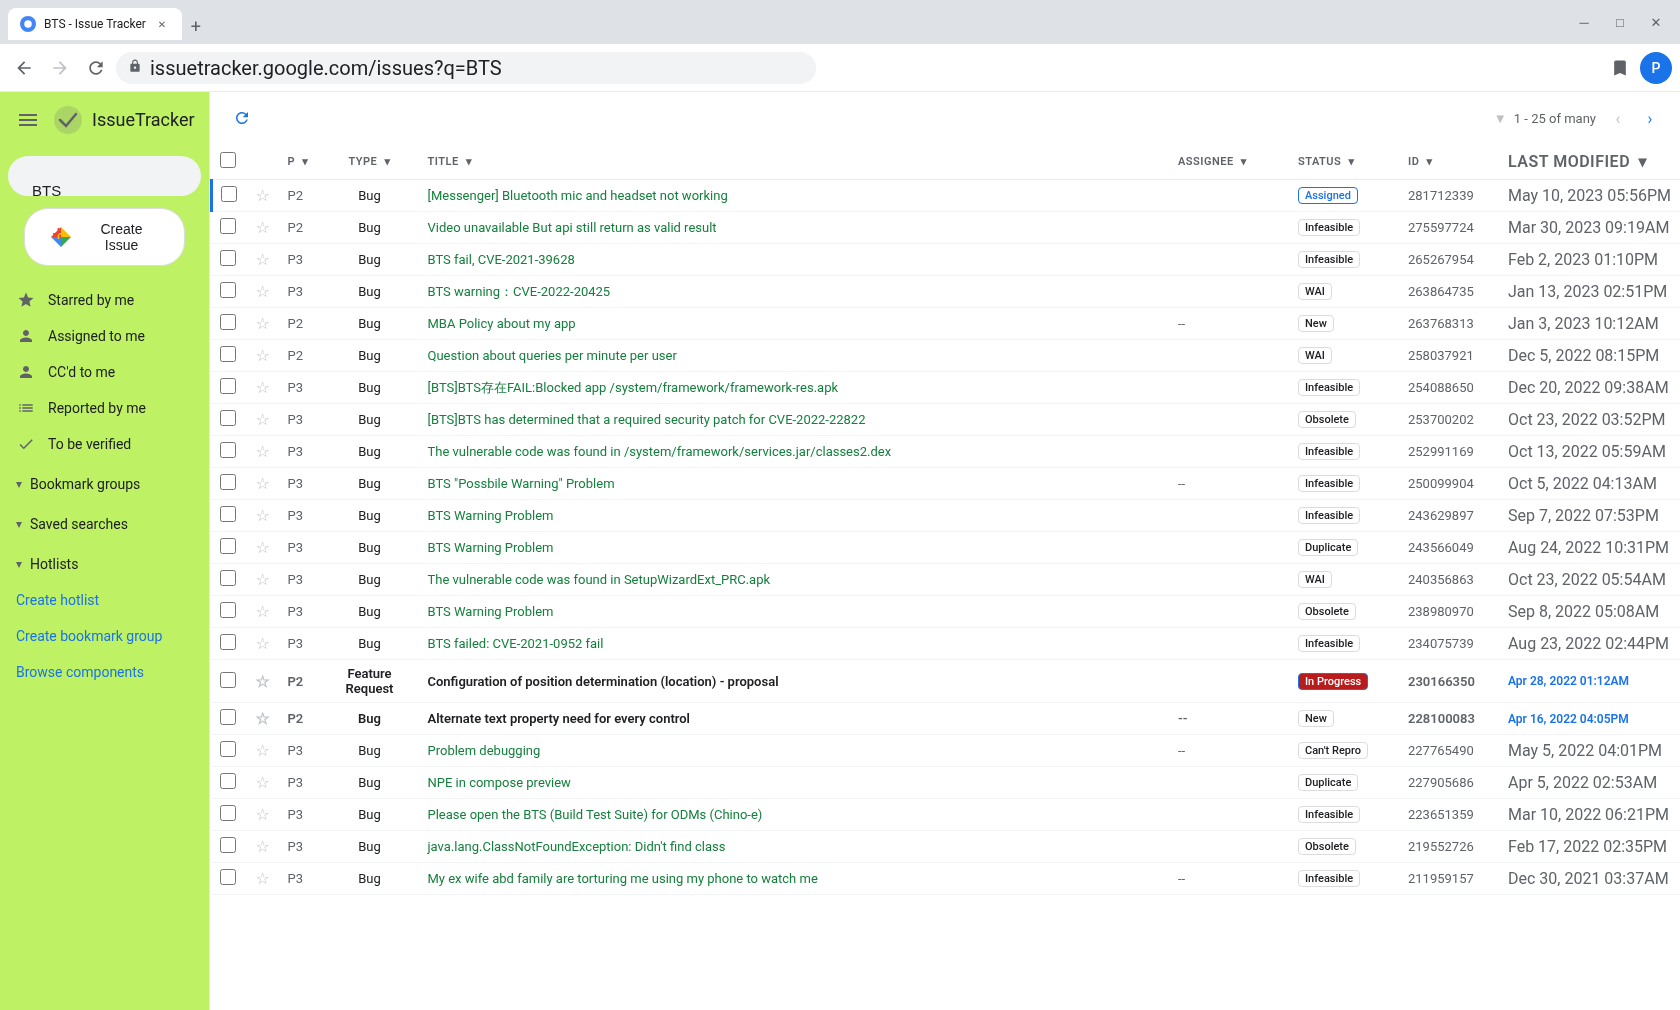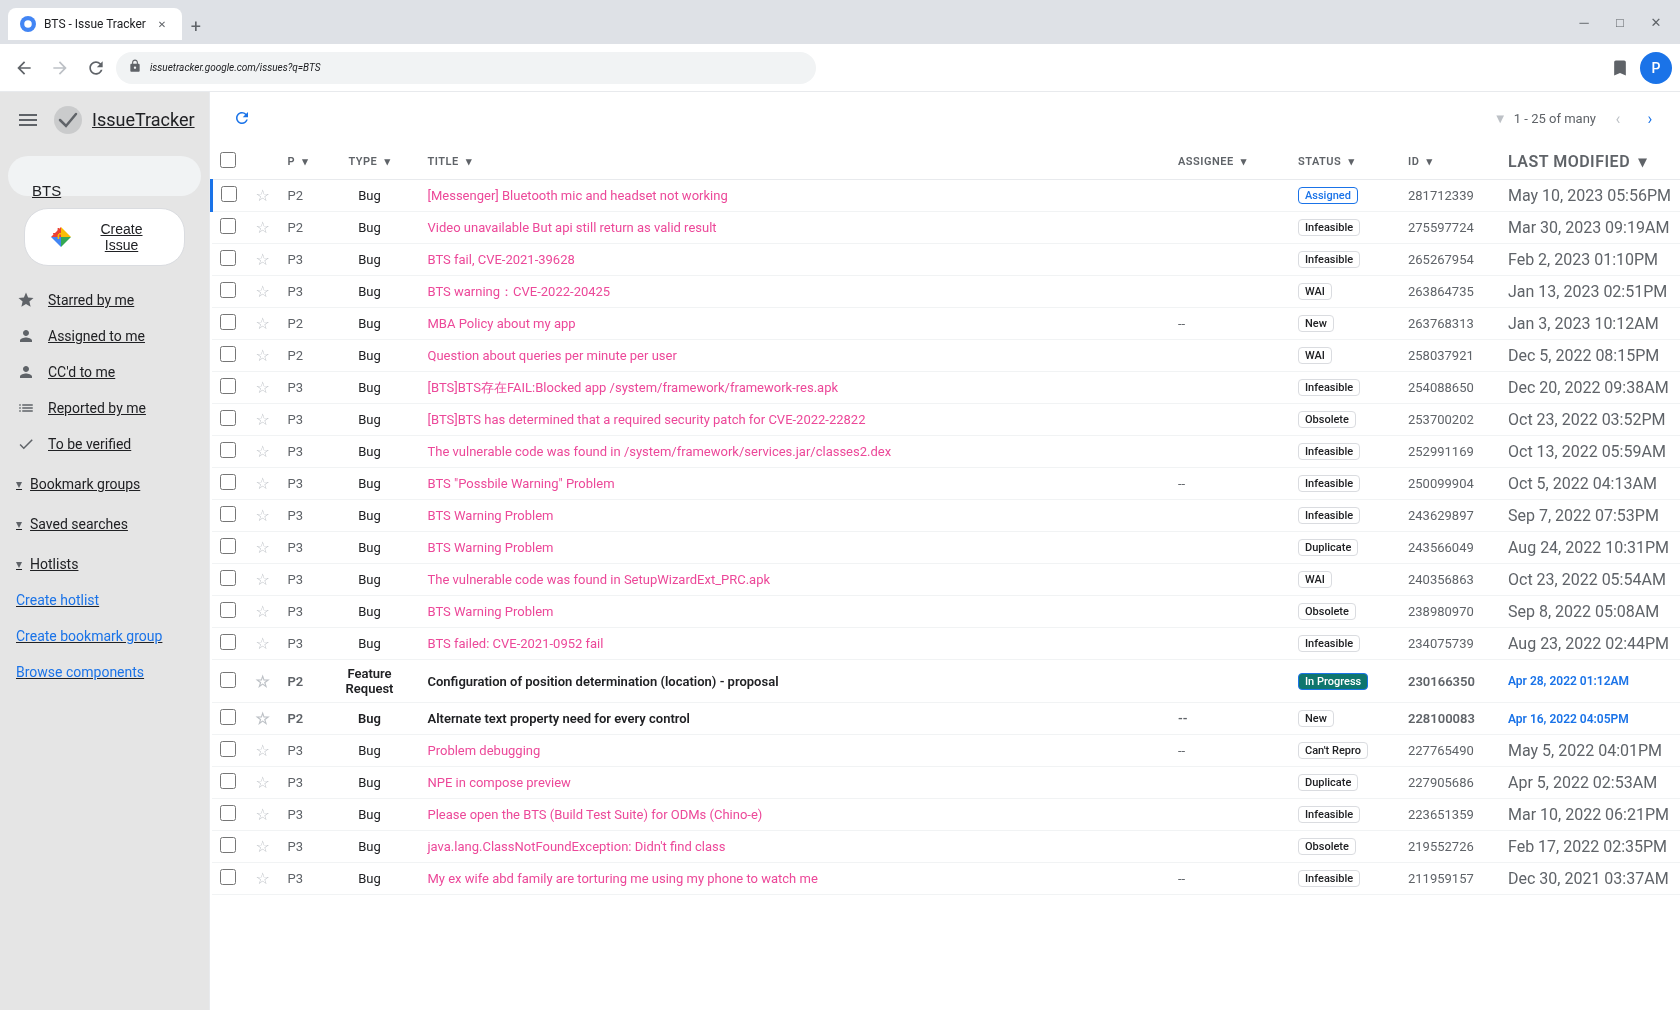--- a/index.html
+++ b/index.html
@@ -18,21 +18,21 @@
     .nav-bar { background: #fff; height: 48px; display: flex; align-items: center; padding: 0 8px; gap: 4px; border-bottom: 1px solid #e8eaed; }
     .nav-btn { width: 32px; height: 32px; border-radius: 50%; display: flex; align-items: center; justify-content: center; cursor: pointer; color: #5f6368; }
     .address-bar { flex: 1; height: 32px; background: #f1f3f4; border-radius: 16px; display: flex; align-items: center; padding: 0 12px; gap: 8px; max-width: 700px; font-size: 14px; color: #202124; }
     .address-bar .lock-icon { color: #5f6368; }
     .nav-actions { display: flex; gap: 4px; margin-left: auto; }
 
     
     .app { display: flex; height: calc(1010px - 44px - 48px); overflow: hidden; }
 
     
-    .sidebar { width: 210px; min-width: 210px; background: #e5e5e5; border-right: 1px solid #e8eaed; overflow-y: auto; padding-bottom: 16px; text-decoration: underline; }
+    .sidebar { width: 210px; min-width: 210px; background: #bef264; border-right: 1px solid #e8eaed; overflow-y: auto; padding-bottom: 16px; }
     .sidebar-header { height: 56px; display: flex; align-items: center; padding: 0 16px; gap: 12px; border-bottom: 1px solid transparent; }
     .hamburger-btn { width: 40px; height: 40px; border-radius: 50%; display: flex; align-items: center; justify-content: center; cursor: pointer; color: #5f6368; }
     .app-logo { display: flex; align-items: center; gap: 8px; font-size: 18px; font-weight: 400; color: #202124; }
     .logo-icon { width: 32px; height: 32px; }
 
     .create-btn { margin: 8px 12px 16px; background: #fff; border: 1px solid #dadce0; border-radius: 24px; padding: 12px 24px; display: flex; align-items: center; gap: 10px; cursor: pointer; font-size: 14px; font-weight: 500; color: #202124; }
     .create-plus { width: 24px; height: 24px; position: relative; }
     .create-plus::before { content: '+'; font-size: 22px; font-weight: 300; position: absolute; top: -4px; left: 3px; background: linear-gradient(135deg, #4285f4 25%, #ea4335 25%, #ea4335 50%, #fbbc04 50%, #fbbc04 75%, #34a853 75%); -webkit-background-clip: text; -webkit-text-fill-color: transparent; }
 
     .sidebar-nav-item { display: flex; align-items: center; gap: 12px; padding: 8px 16px; cursor: pointer; border-radius: 0 24px 24px 0; margin-right: 12px; color: #202124; font-size: 14px; height: 36px; }
@@ -62,30 +62,30 @@
     thead th { padding: 8px 8px; text-align: left; font-size: 11px; font-weight: 600; color: #5f6368; letter-spacing: 0.5px; white-space: nowrap; position: sticky; top: 0; background: #fff; z-index: 1; cursor: pointer; }
     thead th .sort-arrow { margin-left: 4px; }
     tbody tr { border-bottom: 1px solid #f1f3f4; }
     tbody tr.bold-row { font-weight: 600; }
     tbody td { padding: 6px 8px; font-size: 13px; color: #202124; vertical-align: middle; }
     .checkbox-col { width: 36px; }
     .star-col { width: 32px; }
     .priority-col { width: 40px; color: #5f6368; }
     .type-col { width: 100px; text-align: center; }
     .title-col { max-width: 500px; }
-    .title-link { color: #ec4899; text-decoration: none; cursor: pointer; }
+    .title-link { color: #15803d; text-decoration: none; cursor: pointer; }
     .title-bold { color: #202124; font-weight: 600; cursor: pointer; }
     .assignee-col { width: 120px; color: #5f6368; }
     .status-col { width: 110px; }
     .id-col { width: 100px; color: #5f6368; }
     .modified-col { width: 180px; color: #5f6368; font-size: 16px; white-space: nowrap; }
 
     .status-badge { display: inline-block; border: 1px solid #dadce0; border-radius: 4px; padding: 1px 6px; font-size: 11px; font-weight: 500; color: #202124; white-space: nowrap; }
     .status-badge.assigned { border-color: #1a73e8; color: #1a73e8; }
-    .status-badge.in-progress { background: #0f766e; color: #fff; border-color: #1a73e8; }
+    .status-badge.in-progress { background: #b91c1c; color: #fff; border-color: #1a73e8; }
     .status-badge.new-status { color: #202124; border-color: #dadce0; }
 
     .star-icon { color: #bdc1c6; cursor: pointer; font-size: 16px; }
 
     input[type="checkbox"] { width: 16px; height: 16px; cursor: pointer; accent-color: #1a73e8; }
 
     .search-bar { flex: 1; max-width: 600px; height: 40px; background: #f1f3f4; border-radius: 24px; display: flex; align-items: center; padding: 0 16px; gap: 8px; font-size: 16px; color: #202124; margin: 0 auto; }
     .search-bar input { background: transparent; border: none; outline: none; flex: 1; font-size: 16px; color: #202124; margin-top: 28px; }
     .avatar { width: 32px; height: 32px; border-radius: 50%; background: #1a73e8; color: #fff; display: flex; align-items: center; justify-content: center; font-size: 14px; font-weight: 500; cursor: pointer; }
   </style>
@@ -129,21 +129,21 @@
       <svg width="20" height="20" viewBox="0 0 24 24" fill="#5f6368">
           <path d="M17.65 6.35A7.958 7.958 0 0012 4c-4.42 0-7.99 3.58-7.99 8s3.57 8 7.99 8c3.73 0 6.84-2.55 7.73-6h-2.08c-.82 2.33-3.04 4-5.65 4-3.31 0-6-2.69-6-6s2.69-6 6-6c1.66 0 3.14.69 4.22 1.78L13 11h7V4l-2.35 2.35z"></path>
         </svg>
     </div>
     <div class="address-bar">
       <span class="lock-icon">
         <svg width="14" height="14" viewBox="0 0 24 24" fill="#5f6368">
             <path d="M18 8h-1V6c0-2.76-2.24-5-5-5S7 3.24 7 6v2H6c-1.1 0-2 .9-2 2v10c0 1.1.9 2 2 2h12c1.1 0 2-.9 2-2V10c0-1.1-.9-2-2-2zm-6 9c-1.1 0-2-.9-2-2s.9-2 2-2 2 .9 2 2-.9 2-2 2zm3.1-9H8.9V6c0-1.71 1.39-3.1 3.1-3.1 1.71 0 3.1 1.39 3.1 3.1v2z"></path>
           </svg>
       </span>
-      <span style="font-size:10px;color:#202124;font-style:italic;">issuetracker.google.com/issues?q=BTS</span>
+      <span style="font-size:20px;color:#202124;">issuetracker.google.com/issues?q=BTS</span>
     </div>
     <div class="nav-actions">
       <div class="nav-btn">
         <svg width="20" height="20" viewBox="0 0 24 24" fill="#5f6368">
             <path d="M17 3H7c-1.1 0-1.99.9-1.99 2L5 21l7-3 7 3V5c0-1.1-.9-2-2-2z"></path>
           </svg>
       </div>
       <div class="nav-btn">
         <div class="avatar">P</div>
       </div>

